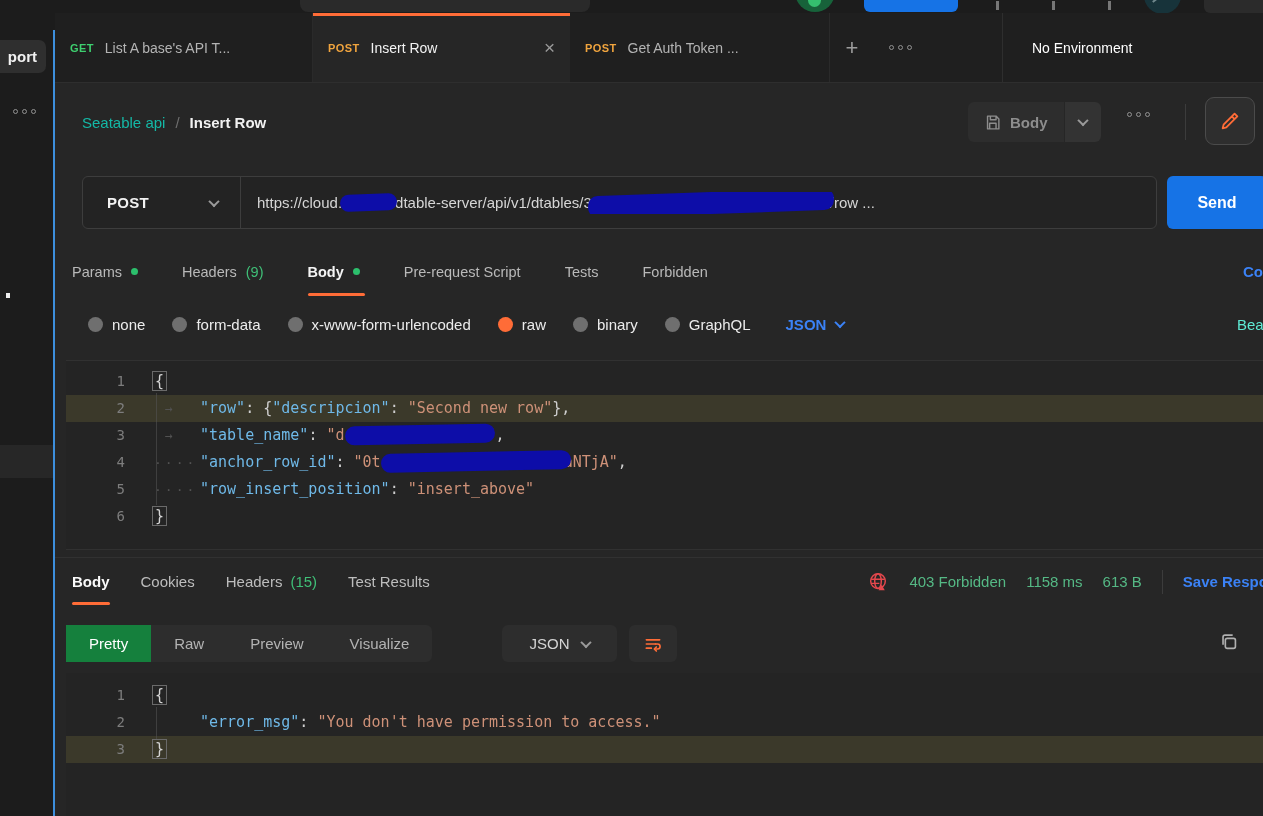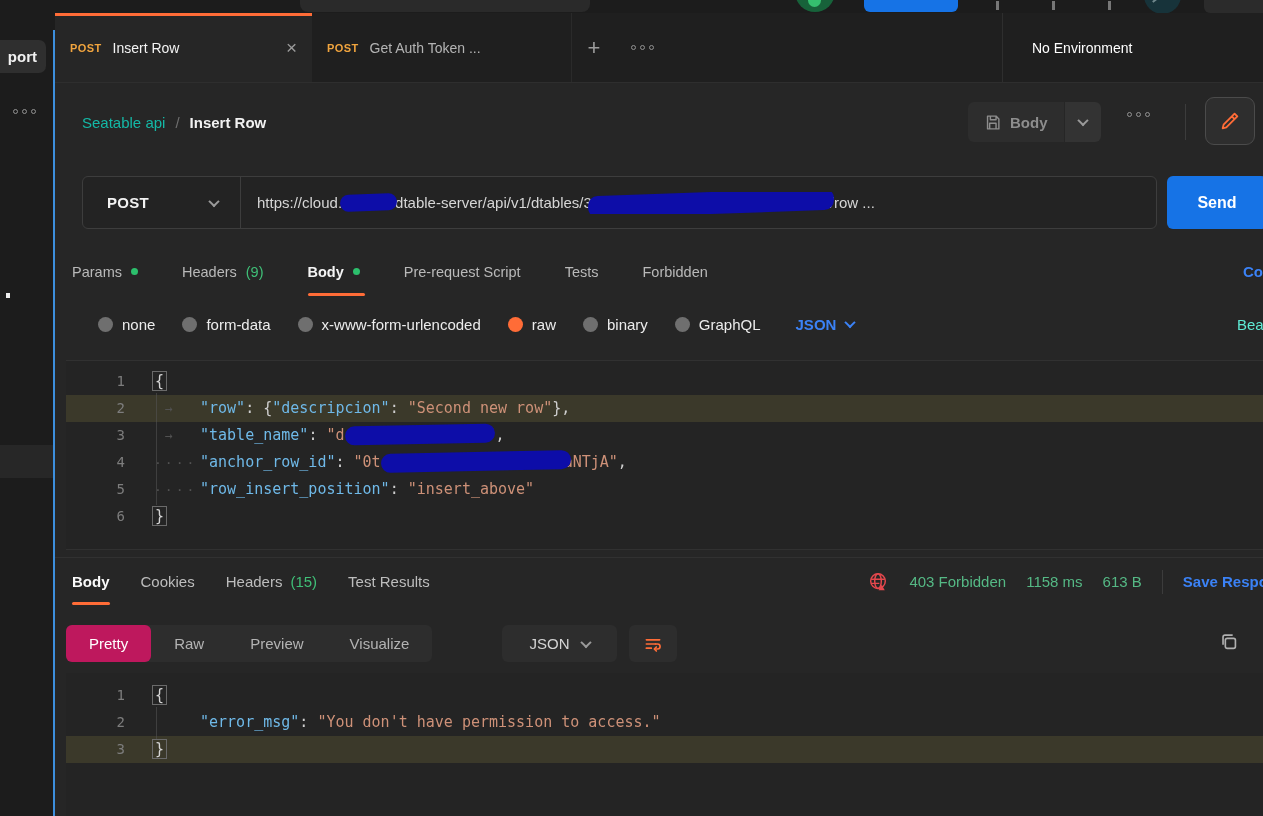--- a/index.html
+++ b/index.html
@@ -81,21 +81,21 @@
   
   .req-tabs{position:absolute;left:0;top:164px;width:100%;height:49px;display:flex;align-items:center;gap:44px;padding-left:17px;}
   .qtab{position:relative;height:100%;display:flex;align-items:center;gap:9px;font-size:14.5px;color:#b9b9b9;white-space:nowrap;}
   .qtab .cnt{color:#3fbf77;}
   .qtab.active{color:#f5f5f5;font-weight:600;}
   .qtab.active::after{content:"";position:absolute;left:0;bottom:0;height:3px;width:57px;background:#ff6c37;border-radius:2px;}
   .gdot{width:7px;height:7px;border-radius:50%;background:#2cbf6c;}
   .cookies-link{position:absolute;left:1188px;top:0;height:100%;display:flex;align-items:center;color:#3b82f6;font-size:15px;font-weight:600;}
 
   
-  .radio-row{position:absolute;left:0;top:219px;width:100%;height:44px;display:flex;align-items:center;gap:27px;padding-left:43px;}
+  .radio-row{position:absolute;left:0;top:219px;width:100%;height:44px;display:flex;align-items:center;gap:27px;padding-left:33px;}
   .radio-item{display:flex;align-items:center;gap:9px;font-size:15px;color:#ececec;white-space:nowrap;}
   .radio{width:15px;height:15px;border-radius:50%;background:#6f6f6f;}
   .radio.sel{background:#ff6c37;}
   .lang-sel{display:flex;align-items:center;gap:10px;margin-left:8px;color:#3b82f6;font-size:15px;font-weight:600;}
   .beautify-link{position:absolute;left:1182px;top:0;height:100%;display:flex;align-items:center;color:#5eead4;font-size:15px;font-weight:400;}
 
   
   .editor{position:absolute;left:11px;right:0;background:#242424;font-family:"DejaVu Sans Mono", monospace;font-size:15px;}
   .req-editor{top:277px;height:190px;border-top:1px solid #313131;border-bottom:1px solid #313131;padding-top:7px;}
   .resp-editor{top:590px;bottom:0;padding-top:9px;}
@@ -120,21 +120,21 @@
   .rztab.active::after{content:"";position:absolute;left:0;bottom:0;height:3px;width:100%;background:#ff6c37;border-radius:2px;}
   .resp-stats{position:absolute;right:-14px;top:0;height:100%;display:flex;align-items:center;gap:20px;}
   .stat{color:#55b985;font-size:15px;white-space:nowrap;}
   .stat-div{width:1px;height:24px;background:#3c3c3c;}
   .save-resp{color:#3b82f6;font-size:15px;font-weight:600;white-space:nowrap;}
 
   
   .resp-toolbar{position:absolute;left:0;top:537px;width:100%;height:46px;}
   .seg{position:absolute;left:11px;top:5px;height:37px;background:#2d2d2d;border-radius:6px;display:flex;align-items:center;}
   .seg span{padding:0 23px;height:100%;display:flex;align-items:center;font-size:15px;color:#b3b3b3;white-space:nowrap;}
-  .seg span.active{background:#be185d;border-radius:6px;color:#fff;}
+  .seg span.active{background:#15803d;border-radius:0;color:#fff;}
   .json-pill{position:absolute;left:447px;top:5px;width:115px;height:37px;background:#2d2d2d;border-radius:6px;display:flex;align-items:center;justify-content:center;gap:12px;font-size:15px;color:#d4d4d4;}
   .wrap-pill{position:absolute;left:574px;top:5px;width:48px;height:37px;background:#2d2d2d;border-radius:6px;display:flex;align-items:center;justify-content:center;}
   .copy-btn{position:absolute;left:1161px;top:9px;width:26px;height:26px;display:flex;align-items:center;justify-content:center;}
 </style>
 </head>
 <body>
 
 <div class="app">
 
   <div class="topbar">
@@ -158,20 +158,24 @@
         <i></i>
         <i></i>
         <i></i>
       </div>
     <div class="side-tick"></div>
     <div class="side-band"></div>
     <div class="side-blue-line"></div>
   </div>
 
   <div class="tabbar">
+    <div class="rtab" style="width:258px">
+      <span class="method m-get">GET</span>
+      <span class="ttl">List A base's API T...</span>
+    </div>
     <div class="rtab active" style="width:257px">
       <span class="method m-post">POST</span>
       <span class="ttl">Insert Row</span>
       <span class="tab-close">×</span>
     </div>
     <div class="rtab" style="width:260px">
       <span class="method m-post">POST</span>
       <span class="ttl">Get Auth Token ...</span>
     </div>
     <div class="tab-plus">+</div>

